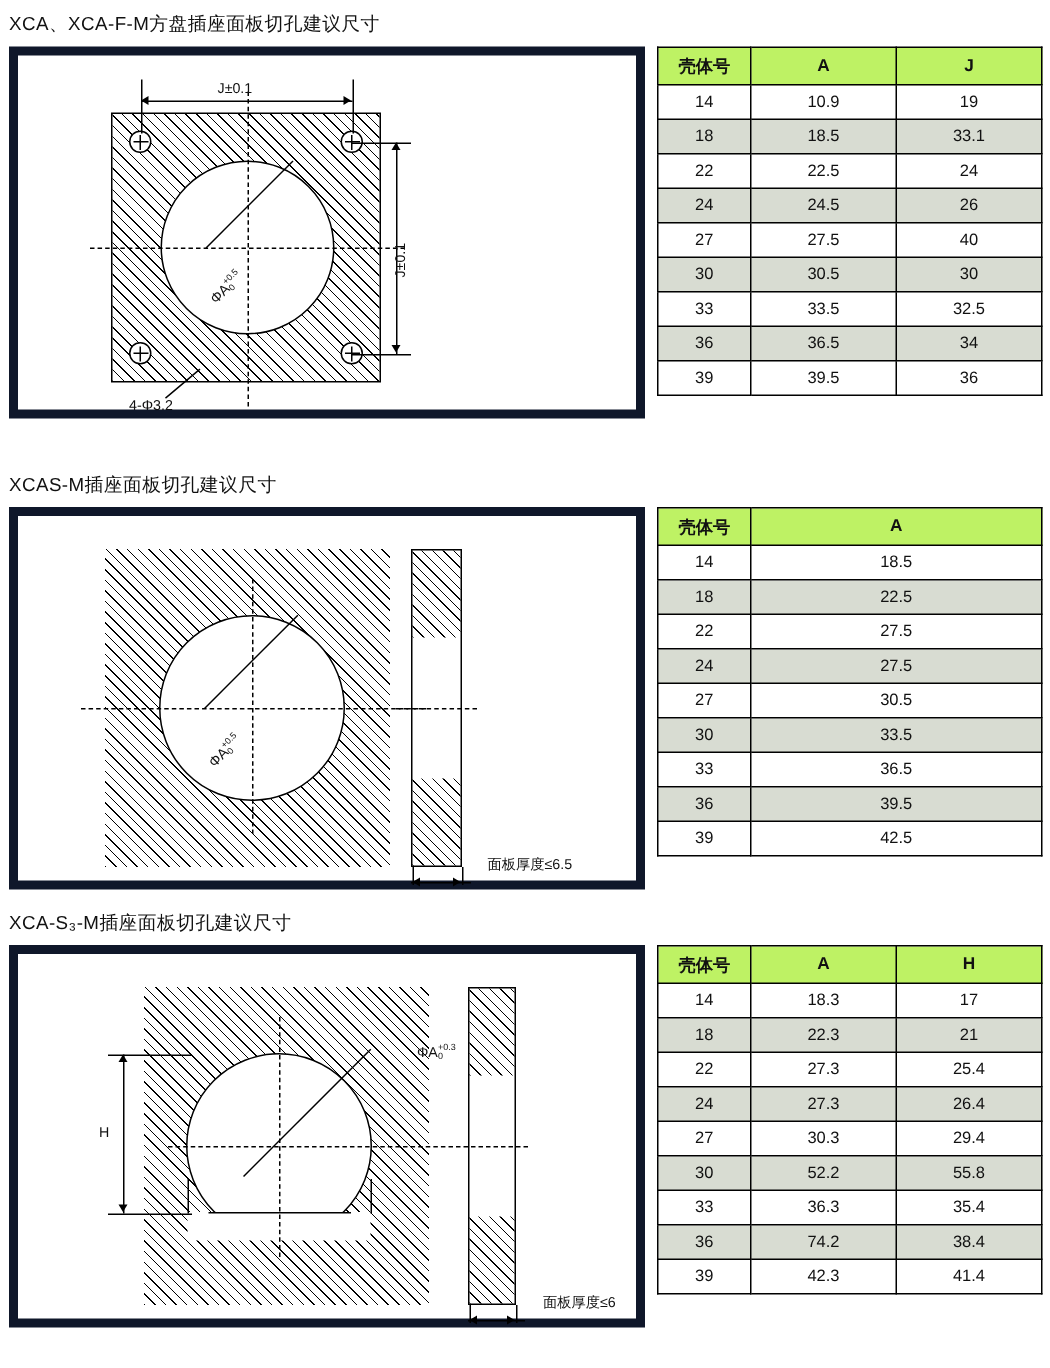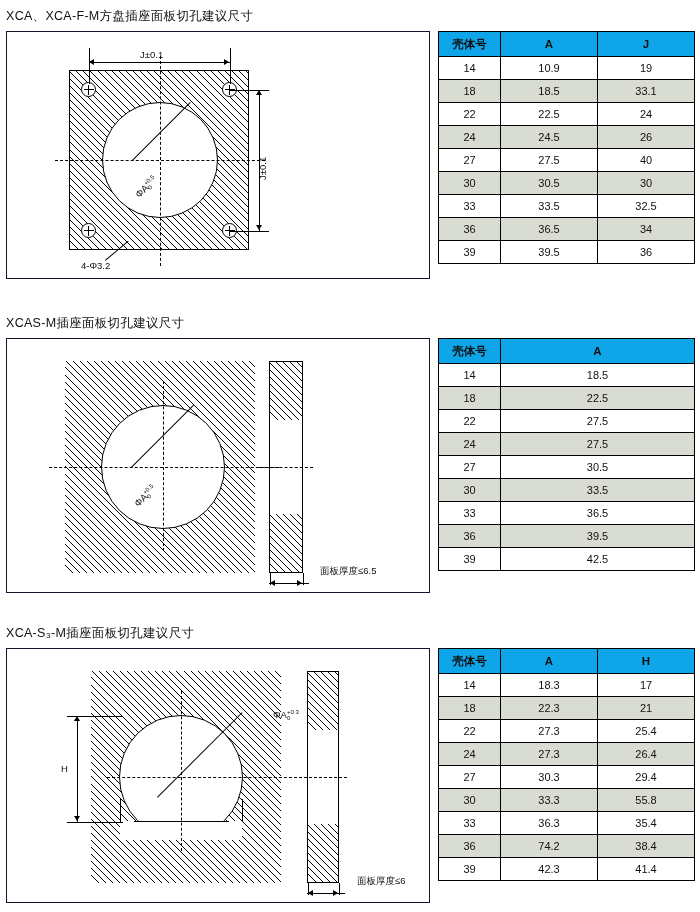--- a/index.html
+++ b/index.html
@@ -38,21 +38,21 @@
     white-space: nowrap;
   }
 
   .sec-body {
     position: relative;
     display: flex;
     align-items: stretch;
   }
 
   .fig-box {
-    border: 1px solid #0f172a;
+    border: 6px solid #0f172a;
     box-sizing: border-box;
     position: relative;
     background: #fff;
   }
 
   .tbl {
     border-collapse: collapse;
     border: 1px solid #000;
     box-sizing: border-box;
     background: #fff;
@@ -61,21 +61,21 @@
   .tbl td, .tbl th {
     border: 1px solid #000;
     font-size: 11px;
     font-weight: normal;
     text-align: center;
     color: #111;
     height: 22px;
     padding: 0;
   }
   .tbl thead th {
-    background: #0ea5e9;
+    background: #bef264;
     font-weight: bold;
     font-size: 11.5px;
     height: 24px;
   }
   .tbl tbody tr:nth-child(even) td {
     background: #d8dcd2;
   }
   .tbl tbody tr:nth-child(odd) td {
     background: #ffffff;
   }
@@ -379,21 +379,21 @@
             </tr>
           <tr>
               <td>39</td>
               <td>42.5</td>
             </tr>
         </tbody>
       </table>
     </div>
   </div>
 
-  <div class="section" style="top:625px;">
+  <div class="section" style="top:607px;">
     <div class="sec-title">
       <span>XCA-S₃-M插座面板切孔建议尺寸</span>
     </div>
 
     <div class="sec-body">
 
       <div class="fig-box" style="left:6px; position:absolute; top:0; width:424px; height:255px;">
 
         <div class="hatch" style="left:84px; top:22px; width:190px; height:212px;"></div>
 
@@ -465,21 +465,21 @@
               <td>27.3</td>
               <td>26.4</td>
             </tr>
           <tr>
               <td>27</td>
               <td>30.3</td>
               <td>29.4</td>
             </tr>
           <tr>
               <td>30</td>
-              <td>33.3</td>
+              <td>52.2</td>
               <td>55.8</td>
             </tr>
           <tr>
               <td>33</td>
               <td>36.3</td>
               <td>35.4</td>
             </tr>
           <tr>
               <td>36</td>
               <td>74.2</td>

